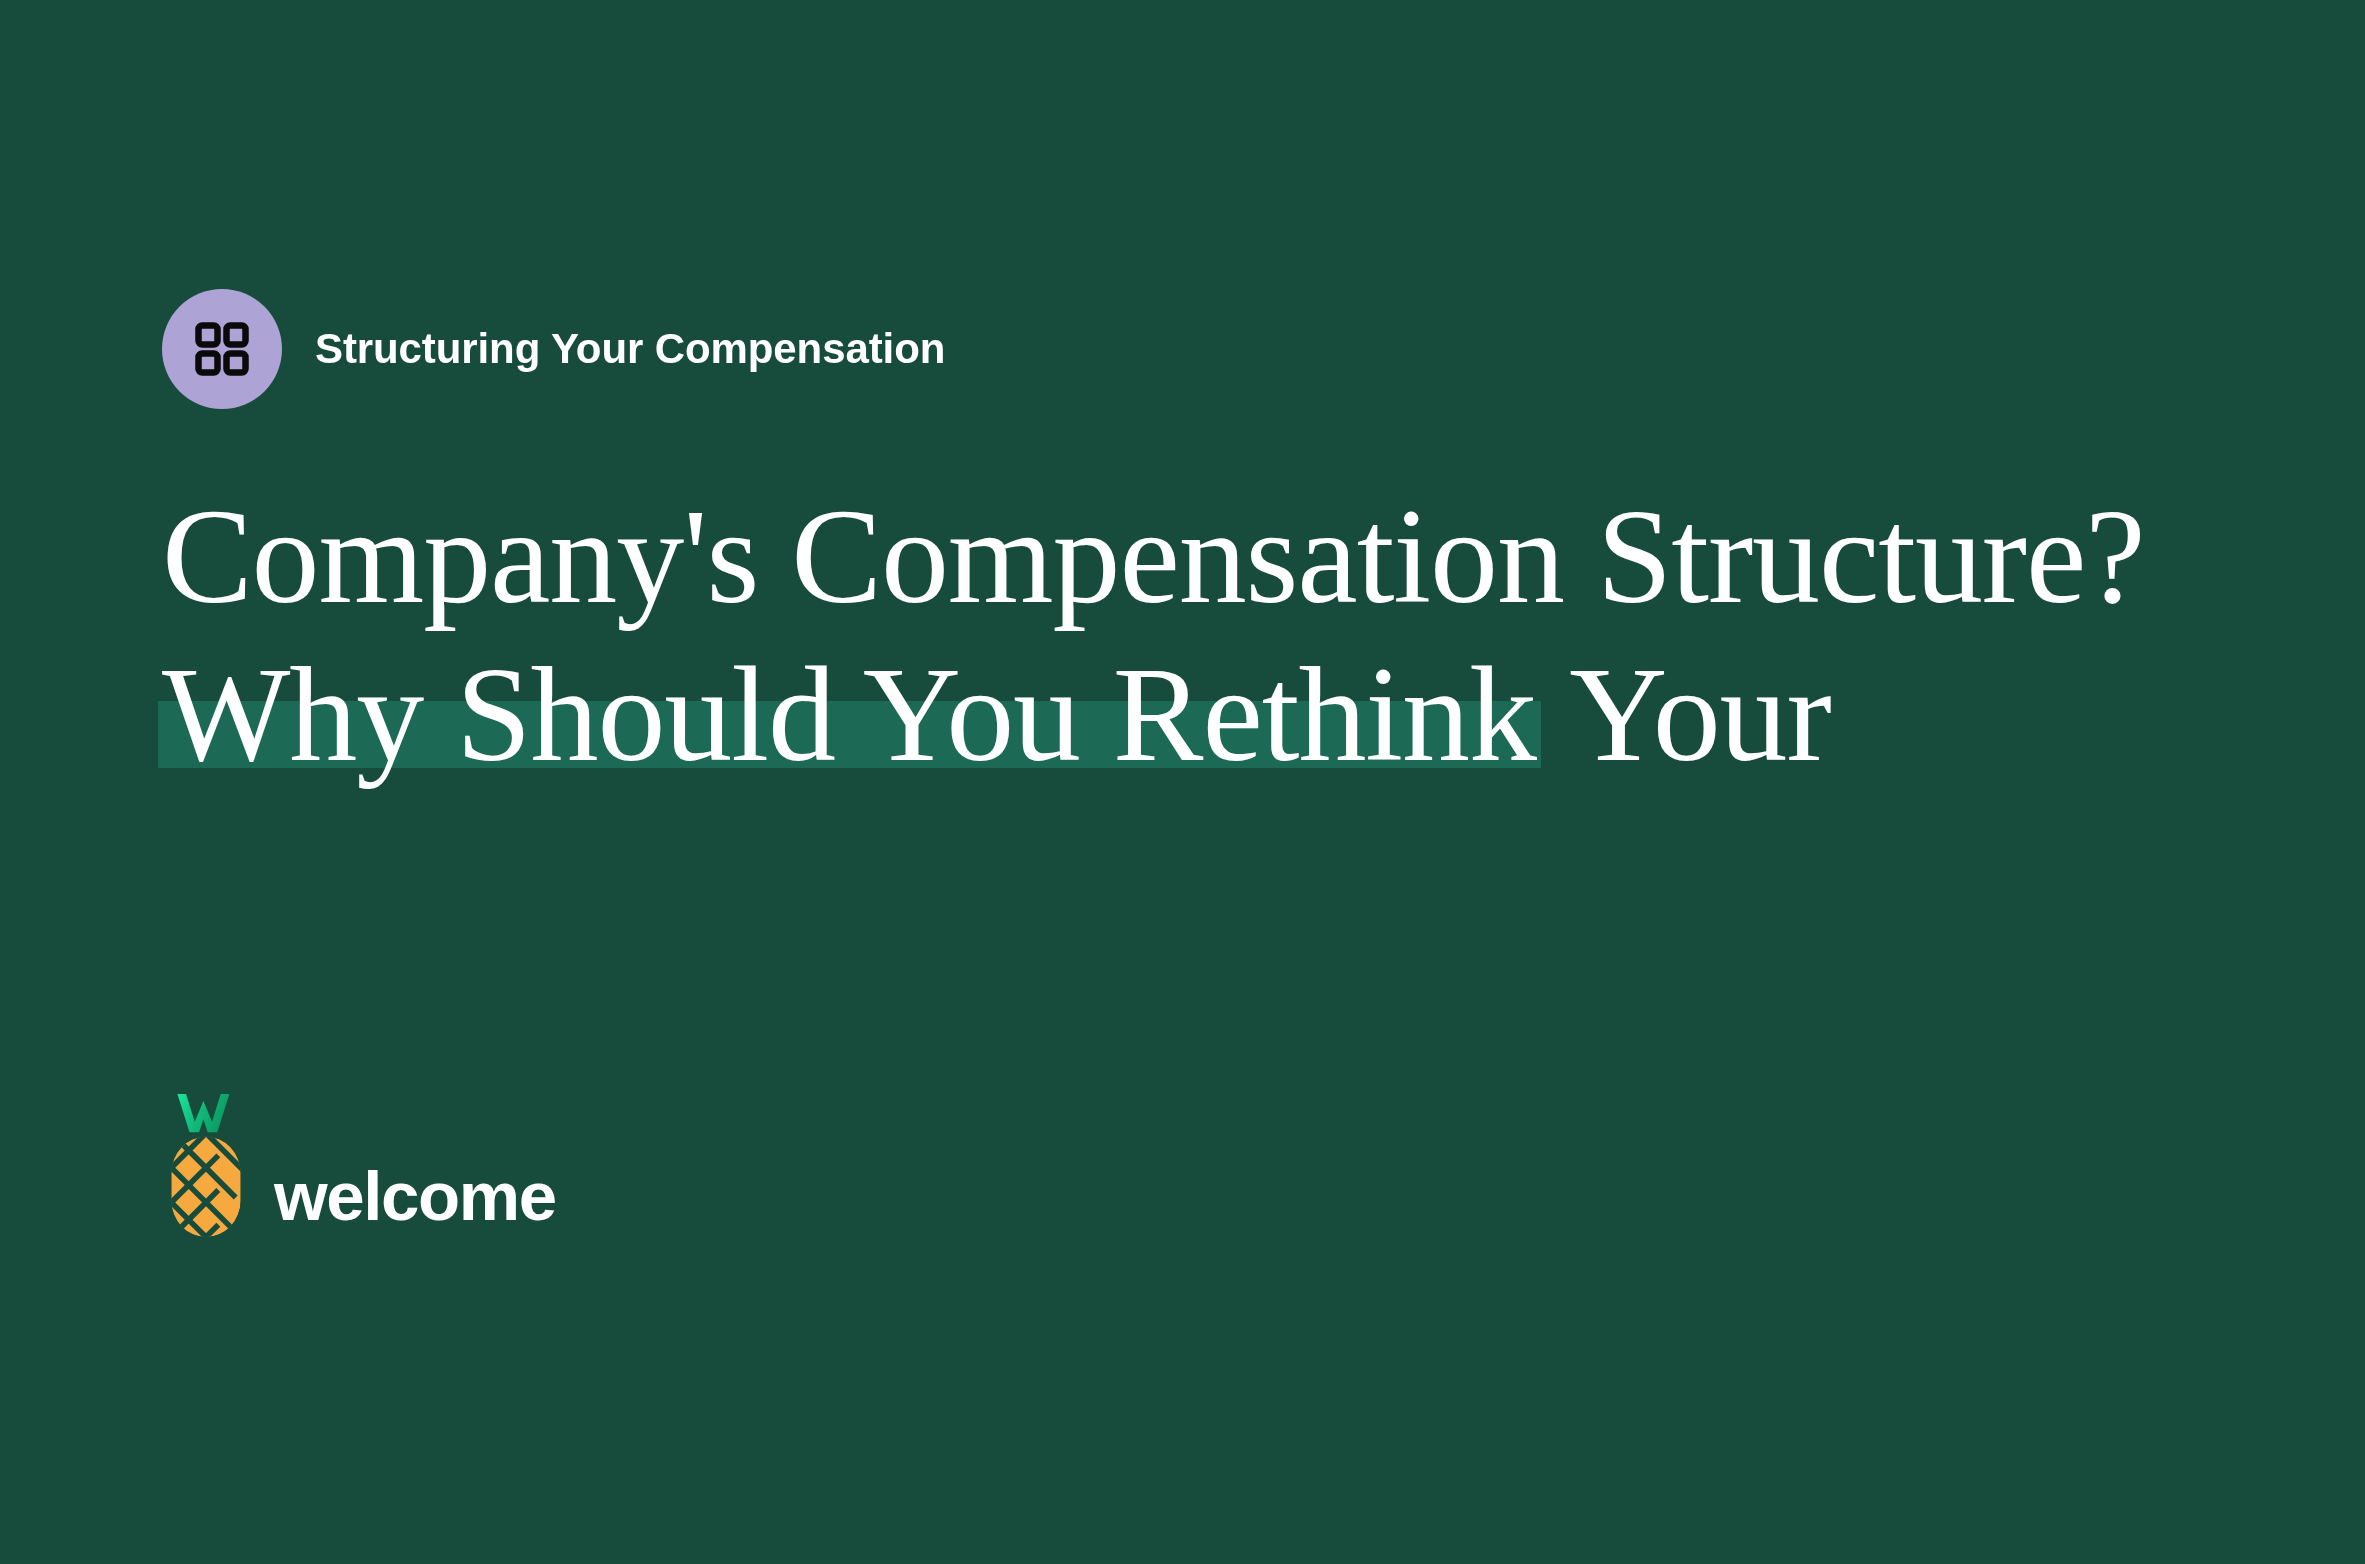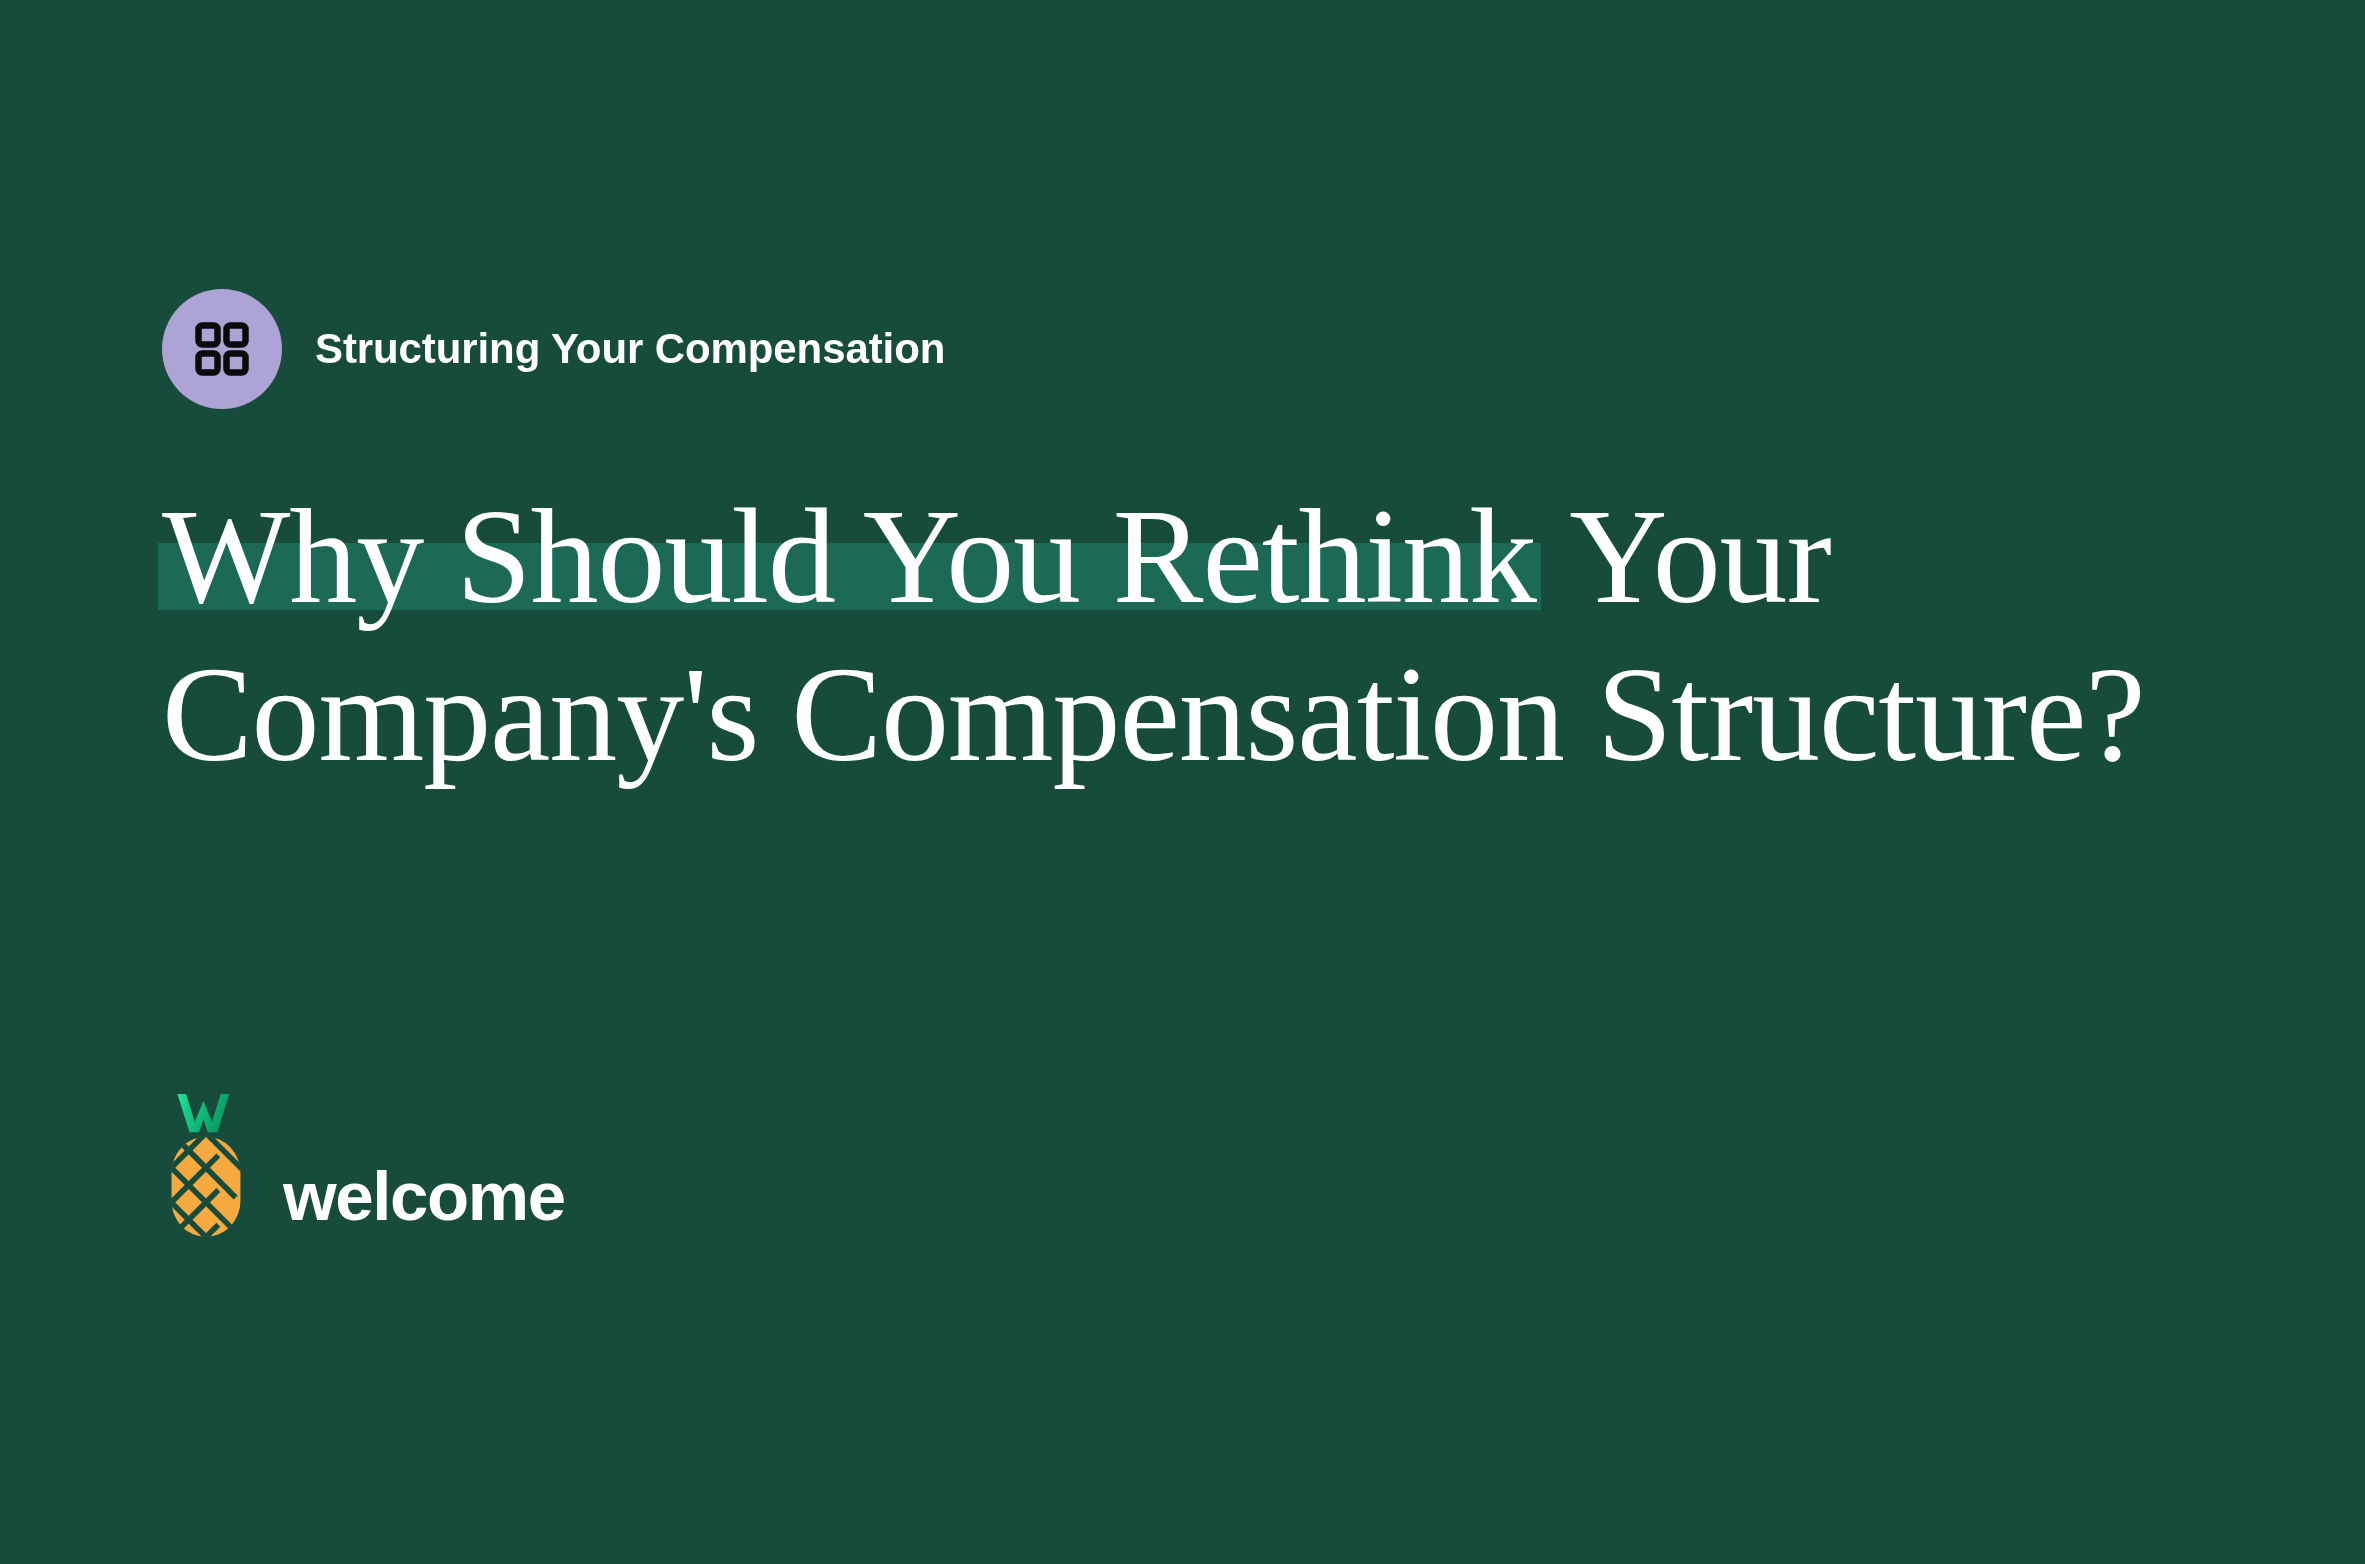--- a/index.html
+++ b/index.html
@@ -95,21 +95,21 @@
     margin-left: -3.6px;
   }
 
   
   .brand-lockup {
     position: absolute;
     left: 164px;
     bottom: 321px;
     display: flex;
     align-items: flex-end;
-    gap: 35px;
+    gap: 26px;
   }
 
   .brand-mark {
     width: 84px;
     height: 156px;
     flex: 0 0 auto;
     display: block;
   }
 
   .brand-wordmark {
@@ -136,22 +136,22 @@
         <rect x="13.8" y="2.6" width="7.6" height="7.6" rx="1.5" stroke="#0A0A0A" stroke-width="2.6"></rect>
         <rect x="2.6" y="13.8" width="7.6" height="7.6" rx="1.5" stroke="#0A0A0A" stroke-width="2.6"></rect>
         <rect x="13.8" y="13.8" width="7.6" height="7.6" rx="1.5" stroke="#0A0A0A" stroke-width="2.6"></rect>
       </svg>
     </div>
 
     <div class="eyebrow-label">Structuring Your Compensation</div>
   </div>
 
   <h1 class="headline">
+    <span class="headline-line">Company's Compensation Structure?</span>
     <span class="headline-line"><span class="hl" style="background-image: linear-gradient(rgb(28, 106, 86), rgb(28, 106, 86));">Why Should You Rethink</span><span> Your</span></span>
-    <span class="headline-line">Company's Compensation Structure?</span>
   </h1>
 
   <div class="brand-lockup">
 
     <svg class="brand-mark" viewBox="0 0 48 90">
       <defs>
         <linearGradient id="crownGrad" x1="0" y1="0" x2="1" y2="0.35">
           <stop offset="0%" stop-color="#1FE39A"></stop>
           <stop offset="45%" stop-color="#12C07F"></stop>
           <stop offset="100%" stop-color="#0C9A63"></stop>

